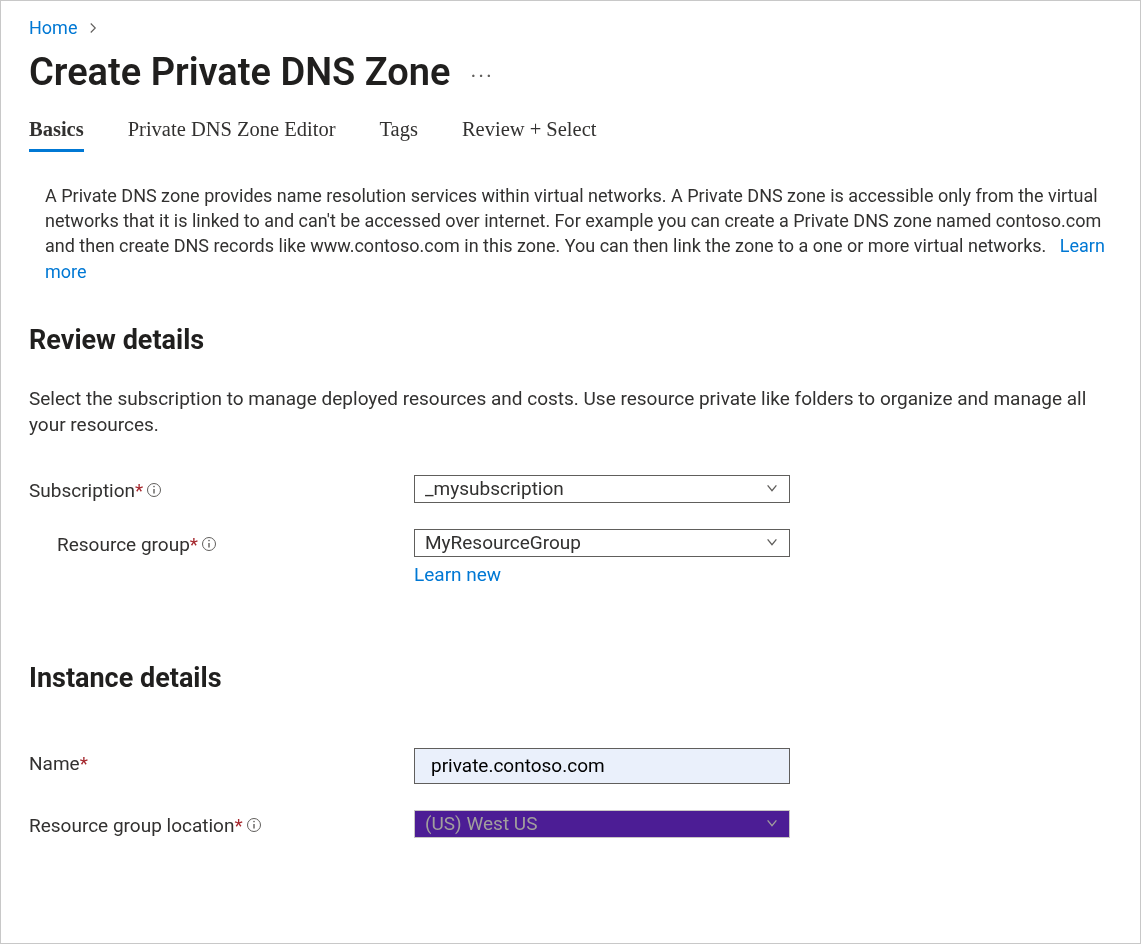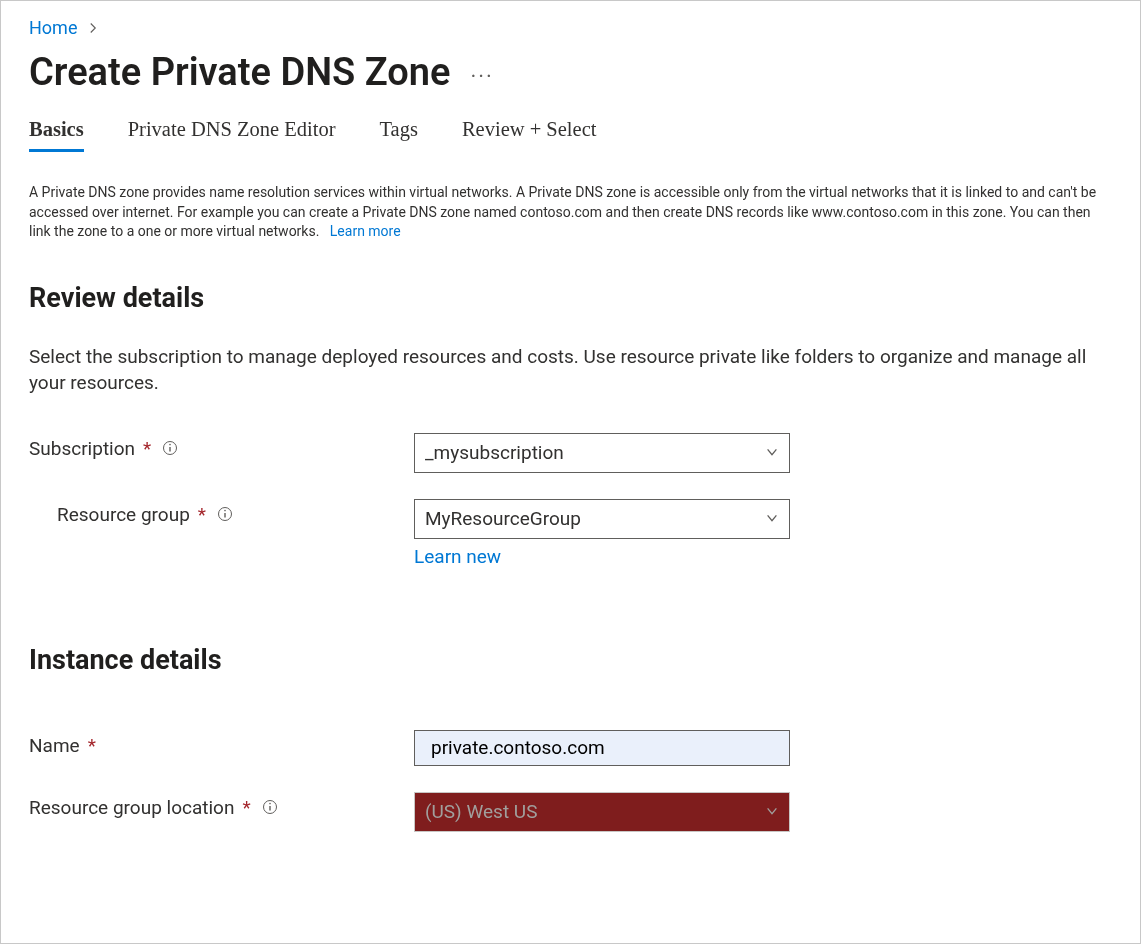--- a/index.html
+++ b/index.html
@@ -64,24 +64,25 @@
     padding-bottom: 8px;
     cursor: pointer;
     color: #323130;
   }
   .tab.active {
     font-weight: 600;
     border-bottom: 3px solid #0078d4;
   }
   
   .description {
-    font-size: 14px;
+    font-size: 18px;
     line-height: 1.4;
     color: #323130;
     margin-bottom: 40px;
+    margin-left: 16px;
   }
   .description a {
     color: #0078d4;
     text-decoration: none;
     cursor: pointer;
   }
   
   h2.section-title {
     font-size: 27px;
     font-weight: 700;
@@ -102,52 +103,52 @@
   }
   .form-row.indent .form-label {
     padding-left: 28px;
   }
   .form-label {
     width: 385px;
     flex-shrink: 0;
     padding-top: 4px;
     display: flex;
     align-items: center;
-    gap: 8px;
+    gap: 0;
   }
   .req { color: #a4262c; }
   .info-icon {
     display: inline-flex;
     align-items: center;
     justify-content: center;
     width: 18px; height: 18px;
     margin-left: 2px;
   }
   .info-icon svg { width: 16px; height: 16px; }
   .form-control-wrap {
     display: flex;
     flex-direction: column;
     gap: 6px;
   }
   
   .select {
     width: 376px;
-    height: 40px;
+    height: 28px;
     border: 1px solid #605e5c;
     display: flex;
     align-items: center;
     justify-content: space-between;
     padding: 0 10px;
     font-size: 19px;
     background: #fff;
     cursor: pointer;
   }
   .select .chev svg { width: 14px; height: 14px; }
   .select.disabled {
-    background: #7f1d1d;
+    background: #4c1d95;
     color: #a19f9d;
     border-color: #c8c6c4;
     cursor: default;
   }
   .select.disabled .chev { color: #a19f9d; }
   
   .text-input {
     width: 376px;
     height: 36px;
     border: 1px solid #605e5c;

